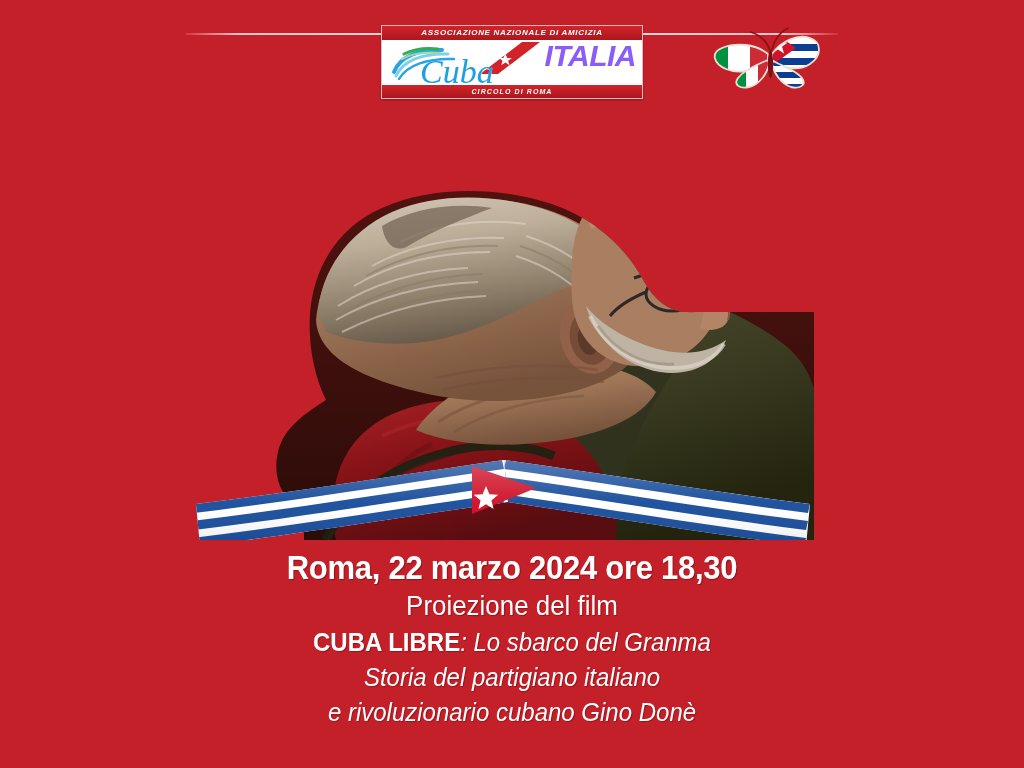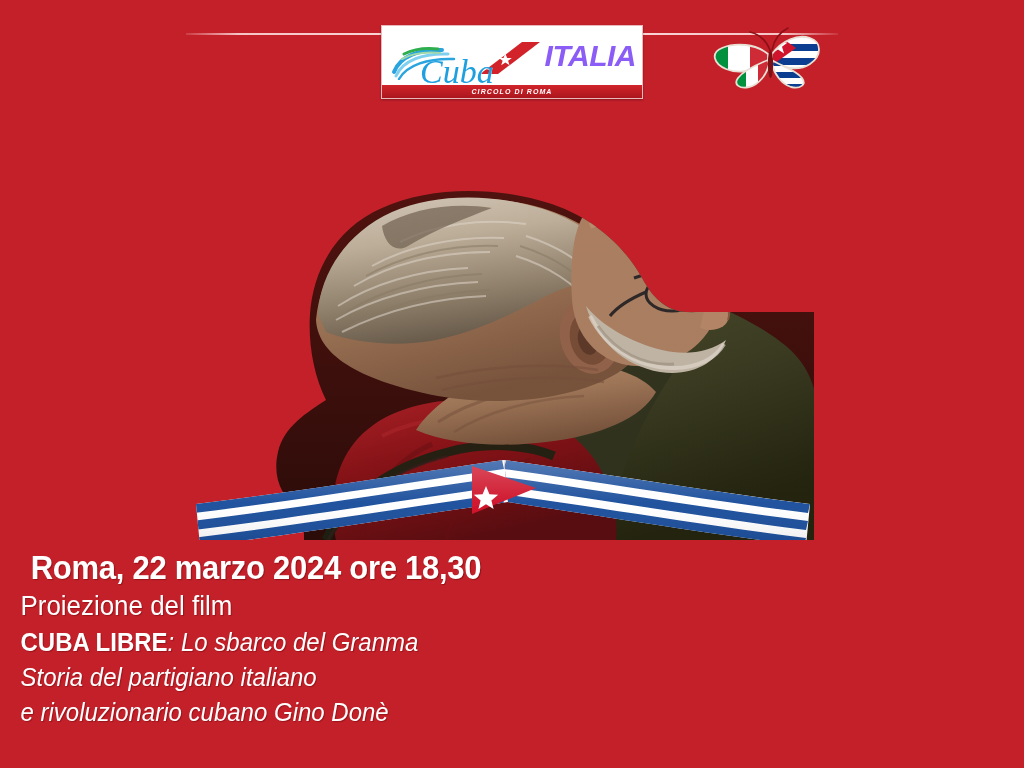--- a/index.html
+++ b/index.html
@@ -142,20 +142,21 @@
     height: 440px;
   }
   .photo svg { display: block; }
 
   
   .textblock {
     position: absolute;
     left: 0;
     top: 548px;
     width: 1024px;
+    text-align: center;
     color: #ffffff;
   }
   .line-date {
     font-size: 33px;
     font-weight: bold;
     letter-spacing: -0.3px;
     line-height: 40px;
     transform: scaleX(0.94);
     text-shadow: 1px 1px 1px rgba(90,0,0,0.45);
   }
@@ -190,20 +191,23 @@
 </style>
 </head>
 <body>
 
 <div id="poster">
 
   <div class="top-rule"></div>
 
   <div class="logo">
 
+    <div class="logo-topbar">
+      <span>ASSOCIAZIONE NAZIONALE DI AMICIZIA</span>
+    </div>
 
     <div class="logo-body">
 
       <svg class="logo-swoosh" viewBox="0 0 120 34">
         <path d="M8 26 C14 10, 34 3, 56 4" stroke="#2aa4df" stroke-width="4" fill="none" stroke-linecap="round"></path>
         <path d="M10 30 C17 14, 38 7, 62 8" stroke="#7fd0f0" stroke-width="3" fill="none" stroke-linecap="round"></path>
         <path d="M13 33 C21 19, 42 12, 68 13" stroke="#2aa4df" stroke-width="2.5" fill="none" stroke-linecap="round"></path>
         <path d="M18 8 C28 3, 42 2, 52 3" stroke="#2fae4e" stroke-width="3" fill="none" stroke-linecap="round"></path>
         <path d="M16 13 C27 7, 42 6, 54 7" stroke="#9fd8a8" stroke-width="2" fill="none" stroke-linecap="round"></path>
       </svg>

